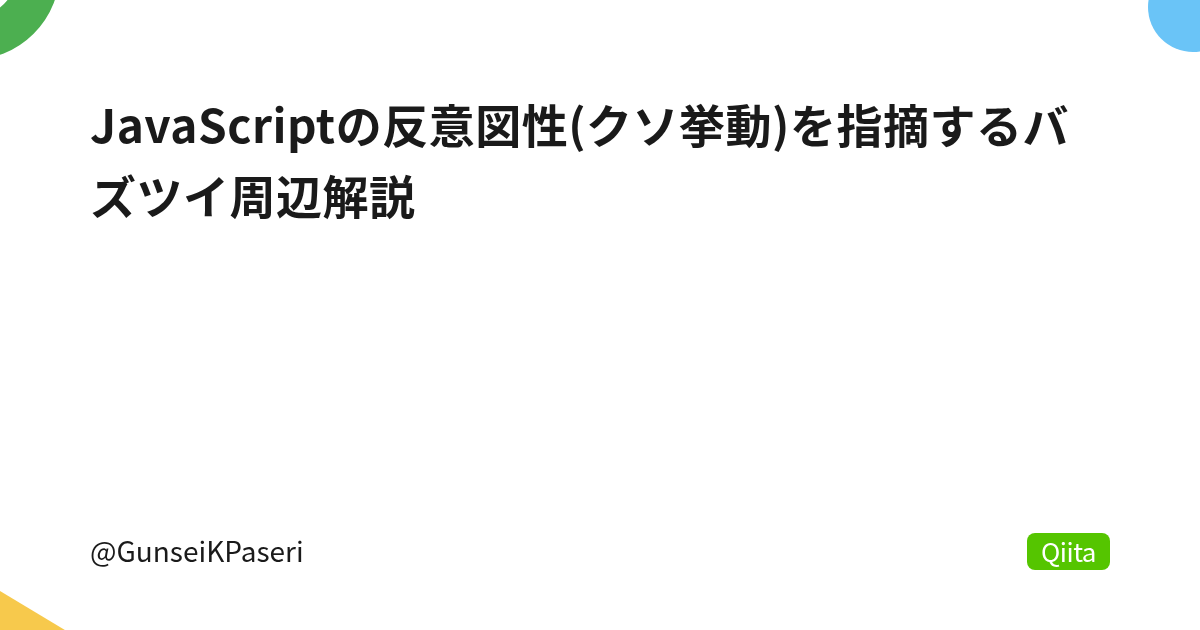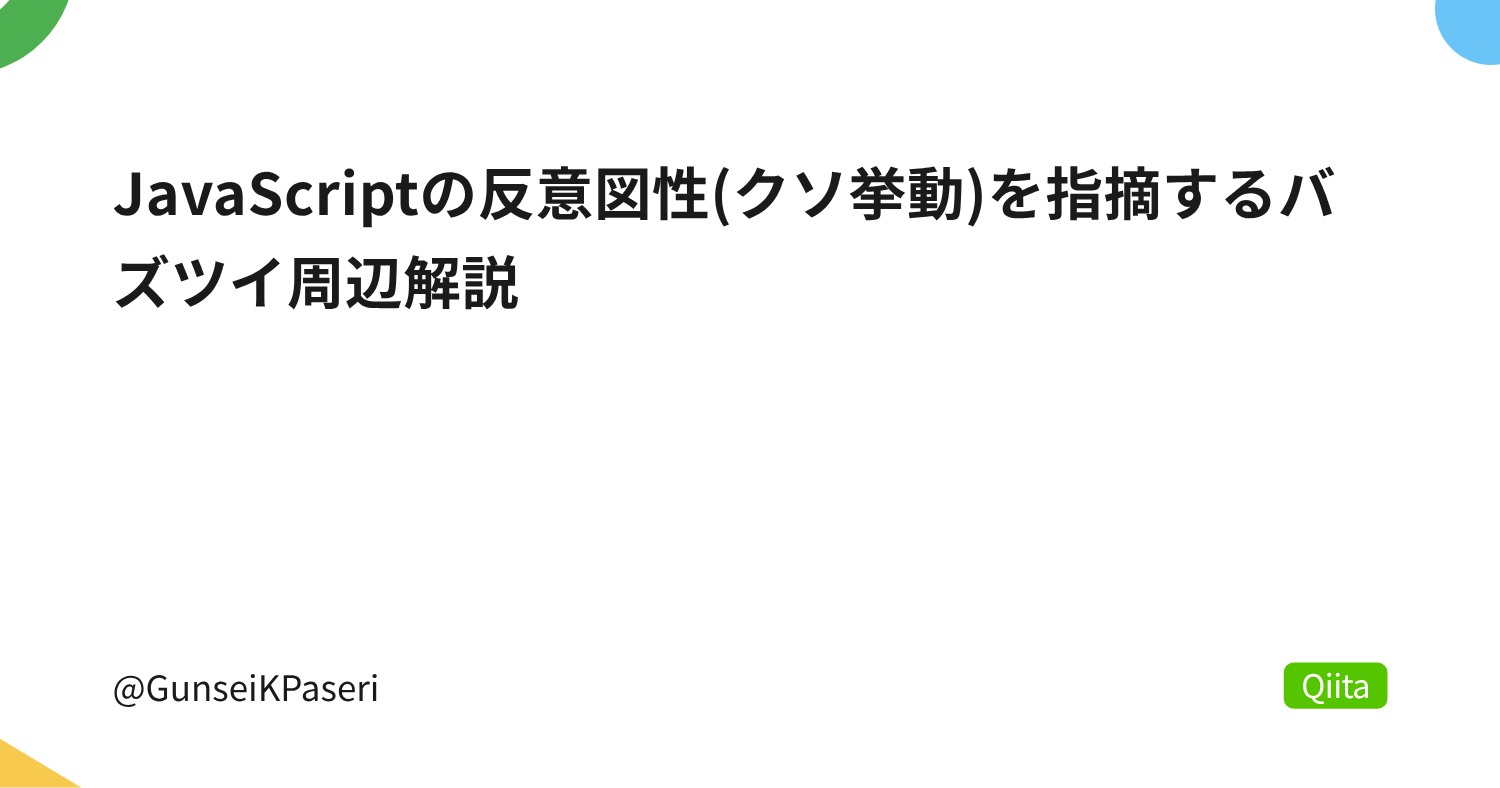--- a/index.html
+++ b/index.html
@@ -43,37 +43,36 @@
     border-bottom: 100px solid #f7c94c;
     bottom: -50px;
     left: -45px;
     transform: rotate(-28deg);
   }
   .content {
     position: absolute;
     top: 88px;
     left: 90px;
     right: 105px;
-    margin-top: 30px;
   }
   .title {
     font-size: 46px;
     font-weight: 700;
     color: #1a1a1a;
     line-height: 1.55;
     letter-spacing: 0.5px;
   }
   .footer {
     position: absolute;
     bottom: 60px;
     left: 90px;
     right: 90px;
     display: flex;
     justify-content: space-between;
-    align-items: flex-start;
+    align-items: flex-end;
     gap: 12px;
   }
   .author {
     font-size: 28px;
     font-weight: 400;
     color: #1a1a1a;
   }
   .logo {
     background: #55c500;
     color: #ffffff;

